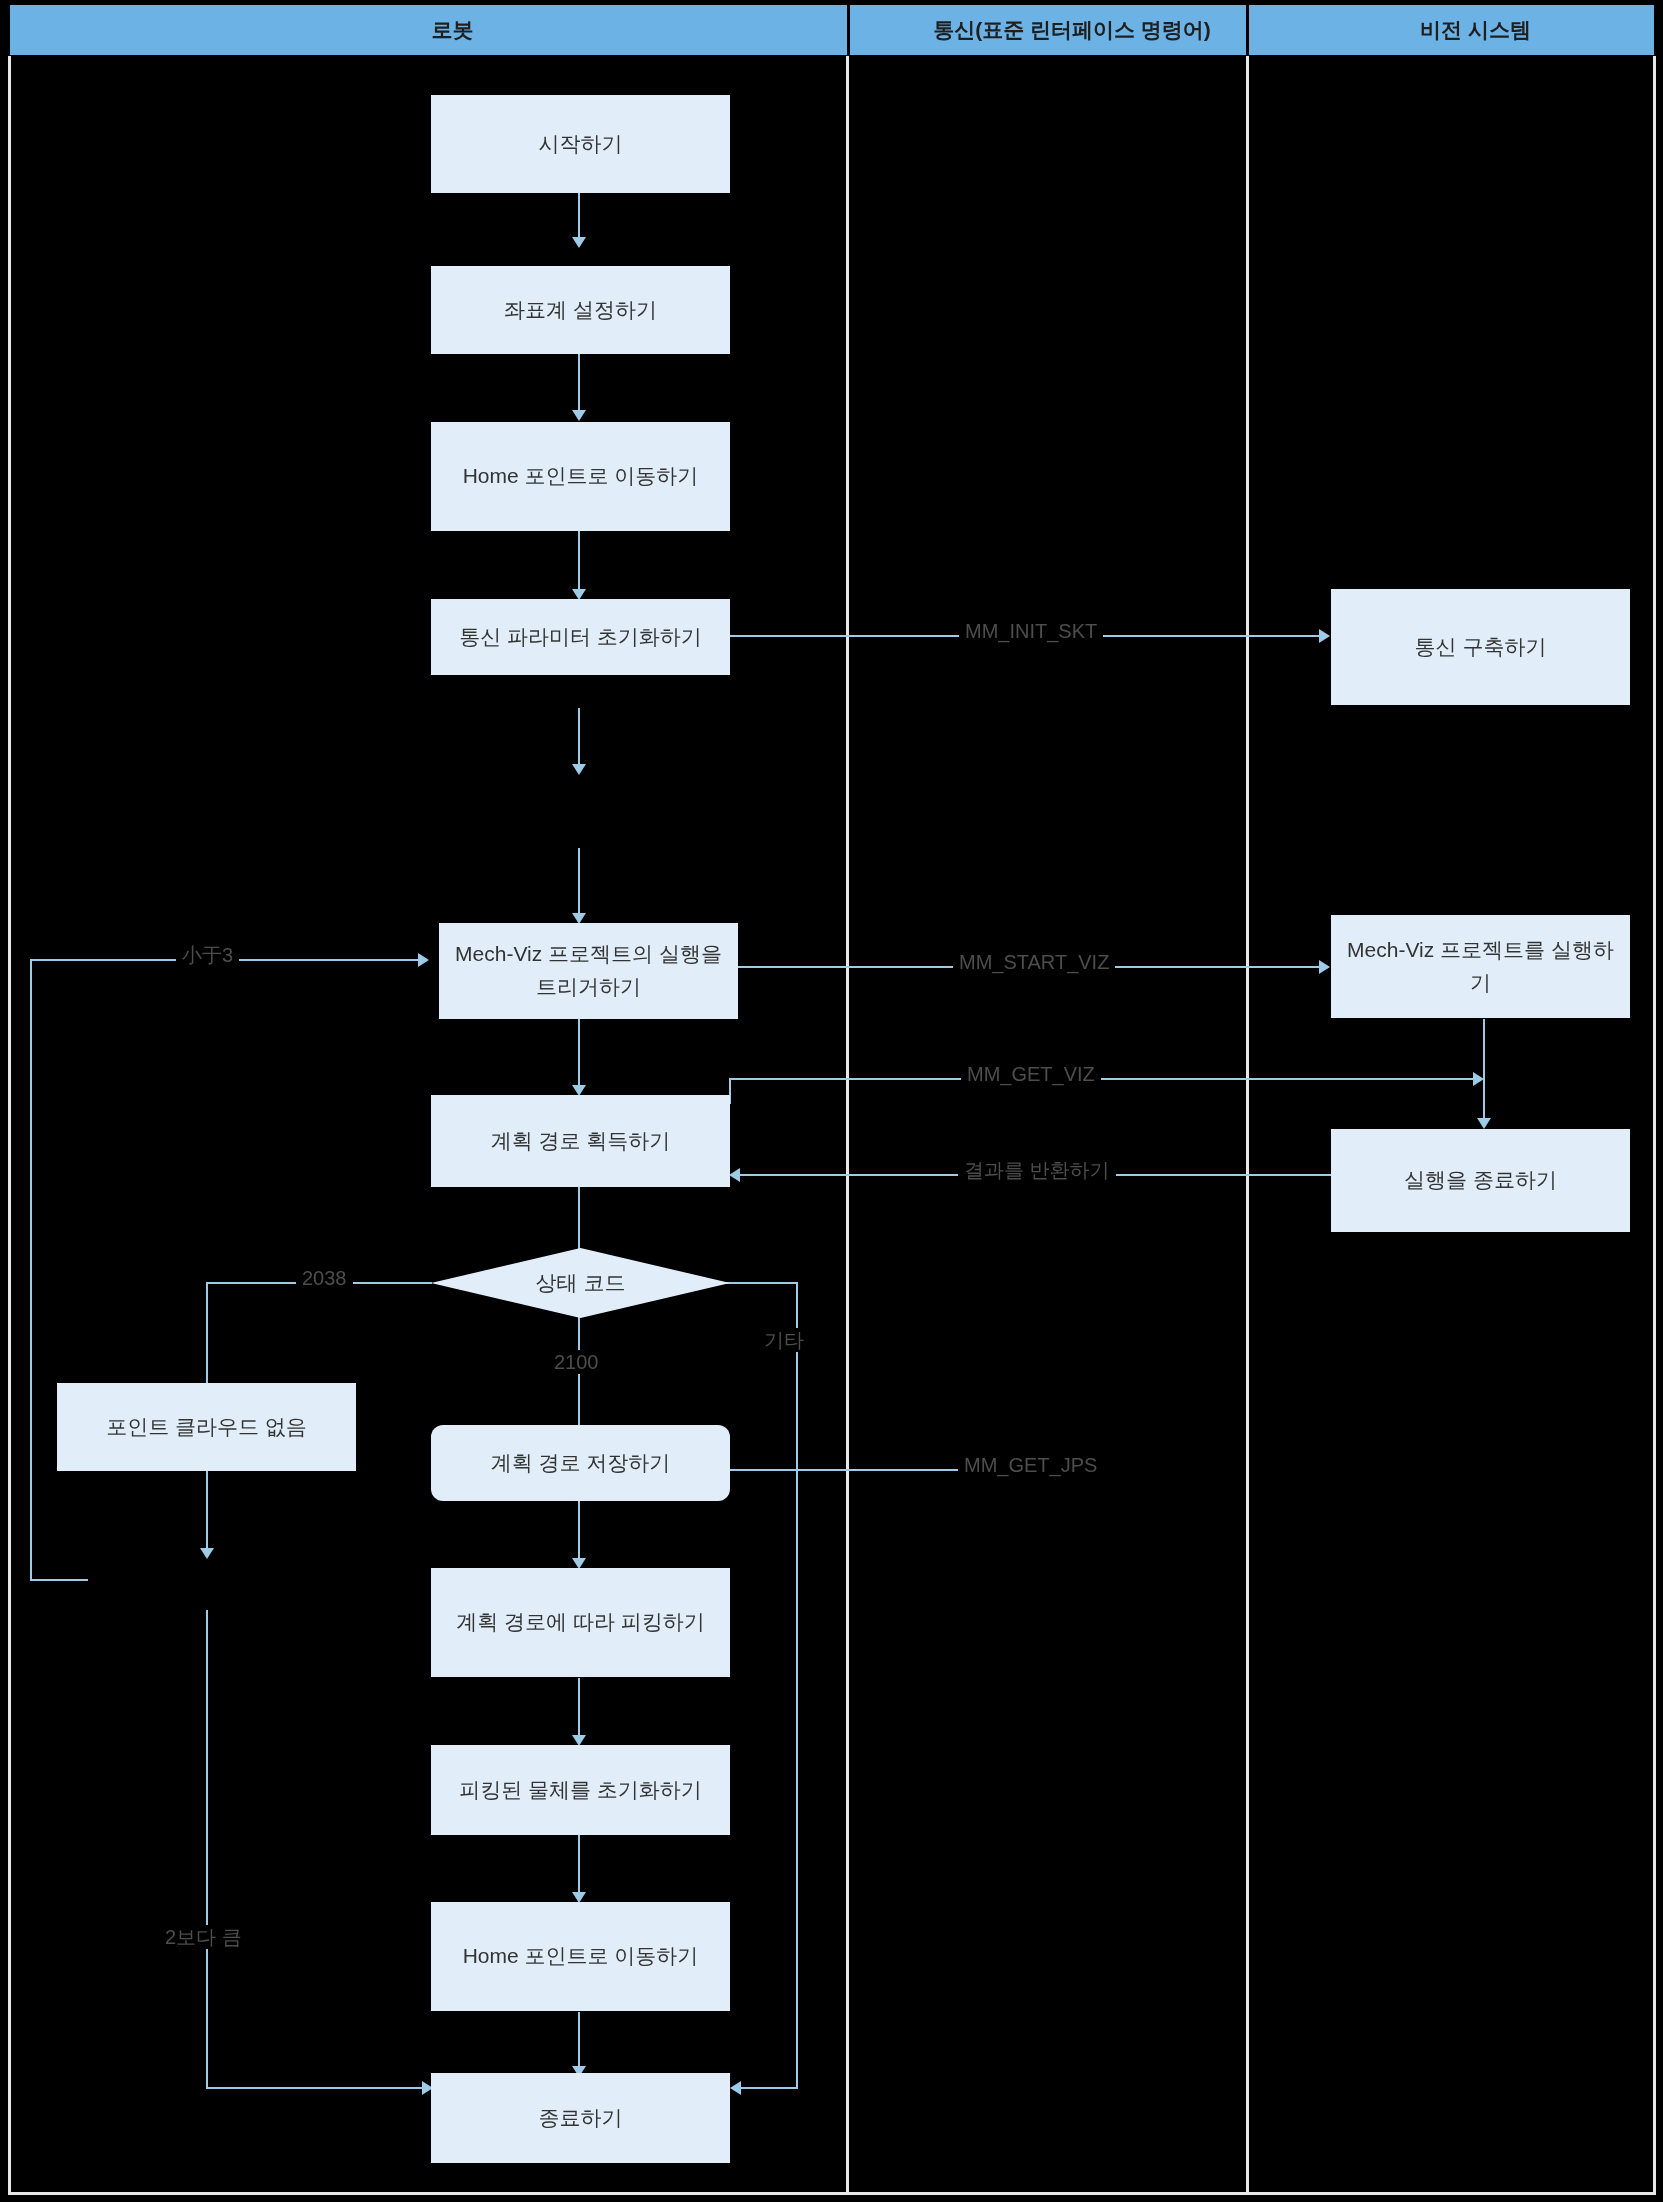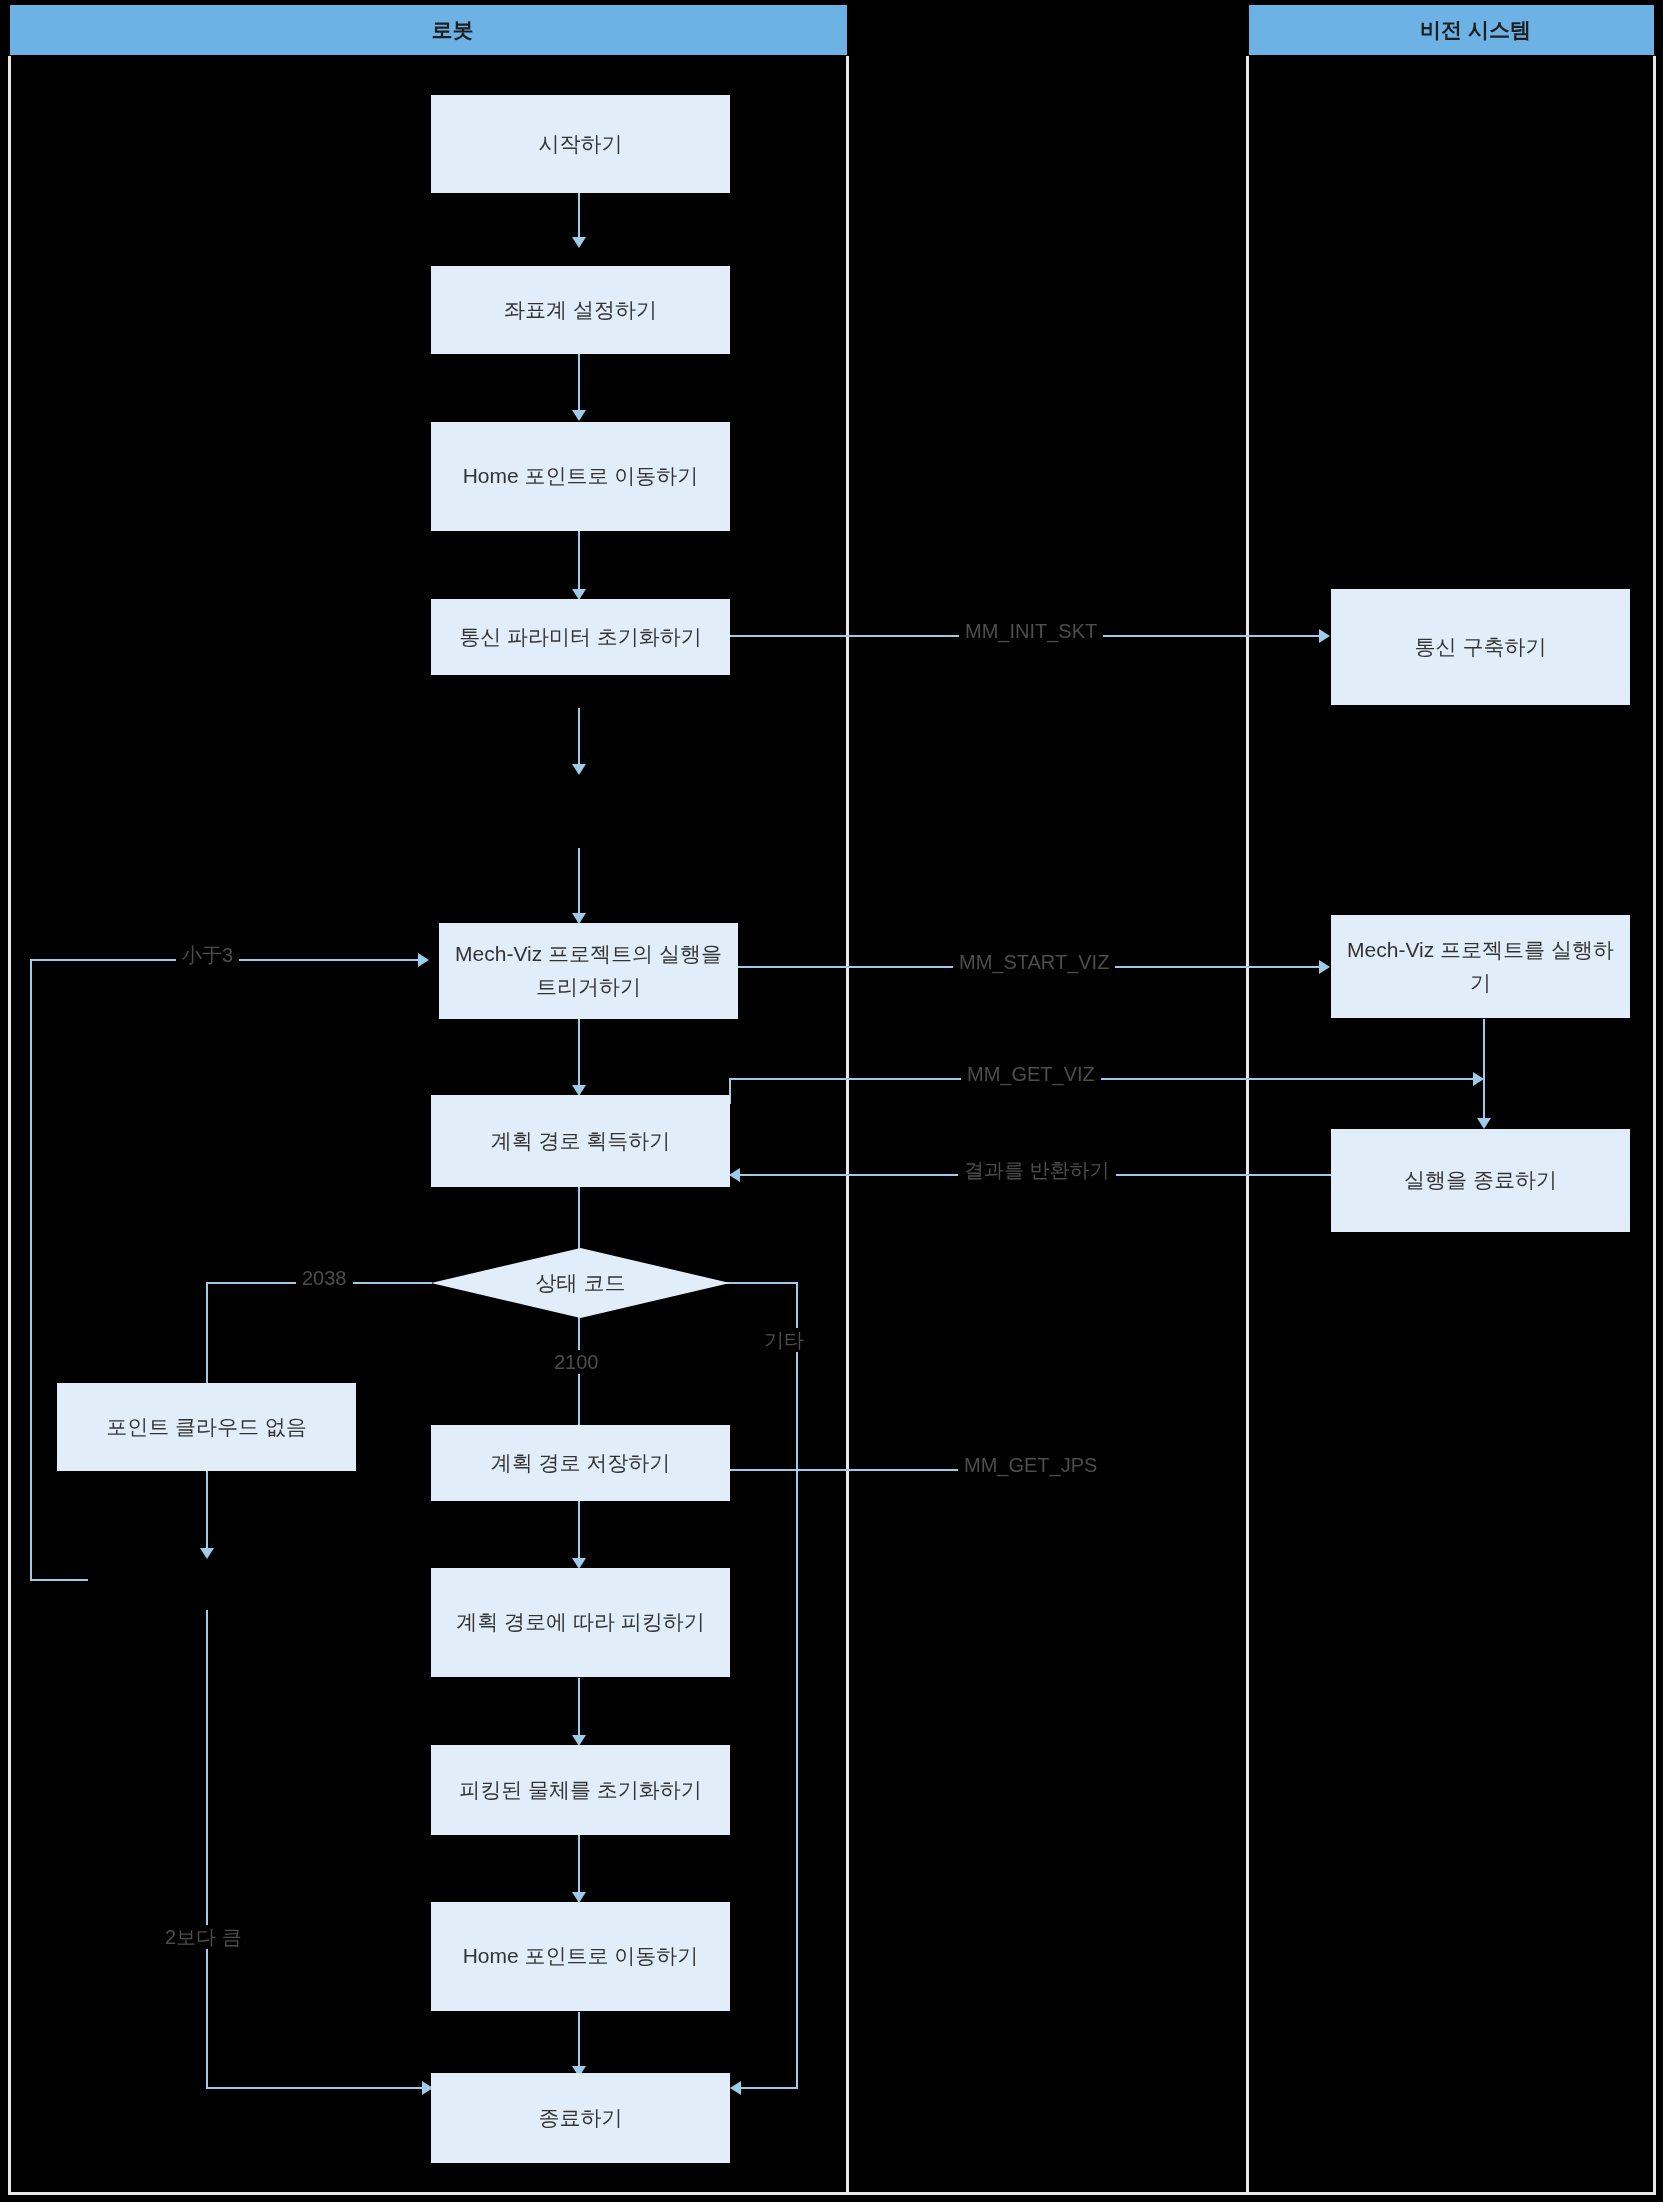--- a/index.html
+++ b/index.html
@@ -139,20 +139,21 @@
     line-height: 1.2;
   }
 </style>
 </head>
 <body>
 
 <div id="page">
 
   <div class="lane-header-band">
     <div class="lane-header lane-h-robot">로봇</div>
+    <div class="lane-header lane-h-comm">통신(표준 린터페이스 명령어)</div>
     <div class="lane-header lane-h-vision">비전 시스템</div>
   </div>
 
   <div class="lane-edge-left"></div>
   <div class="lane-divider d1"></div>
   <div class="lane-divider d2"></div>
   <div class="lane-edge-right"></div>
   <div class="lane-edge-bottom"></div>
 
   <div class="ln ln-v" style="left:578px; top:192px; height:47px;"></div>
@@ -254,21 +255,21 @@
   <div class="node" style="left:431px; top:1095px; width:299px; height:92px;">계획 경로 획득하기</div>
 
   <div class="diamond-wrap" style="left:431px; top:1248px; width:299px; height:70px;">
     <div class="diamond-shape"></div>
     <div class="diamond-label">상태 코드</div>
   </div>
 
   <div class="node" style="left:57px; top:1383px; width:299px; height:88px;">포인트 클라우드 없음</div>
 
 
-  <div class="node" style="left:431px; top:1425px; width:299px; height:76px;">계획 경로 저장하기</div>
+  <div class="node" style="left:431px; top:1425px; width:299px; height:76px;border-radius:12px;">계획 경로 저장하기</div>
 
   <div class="node" style="left:431px; top:1568px; width:299px; height:109px;">계획 경로에 따라 피킹하기</div>
 
   <div class="node" style="left:431px; top:1745px; width:299px; height:90px;">피킹된 물체를 초기화하기</div>
 
   <div class="node" style="left:431px; top:1902px; width:299px; height:109px;">Home 포인트로 이동하기</div>
 
   <div class="node" style="left:431px; top:2073px; width:299px; height:90px;">종료하기</div>
 
   <div class="node" style="left:1331px; top:589px; width:299px; height:116px;">통신 구축하기</div>

